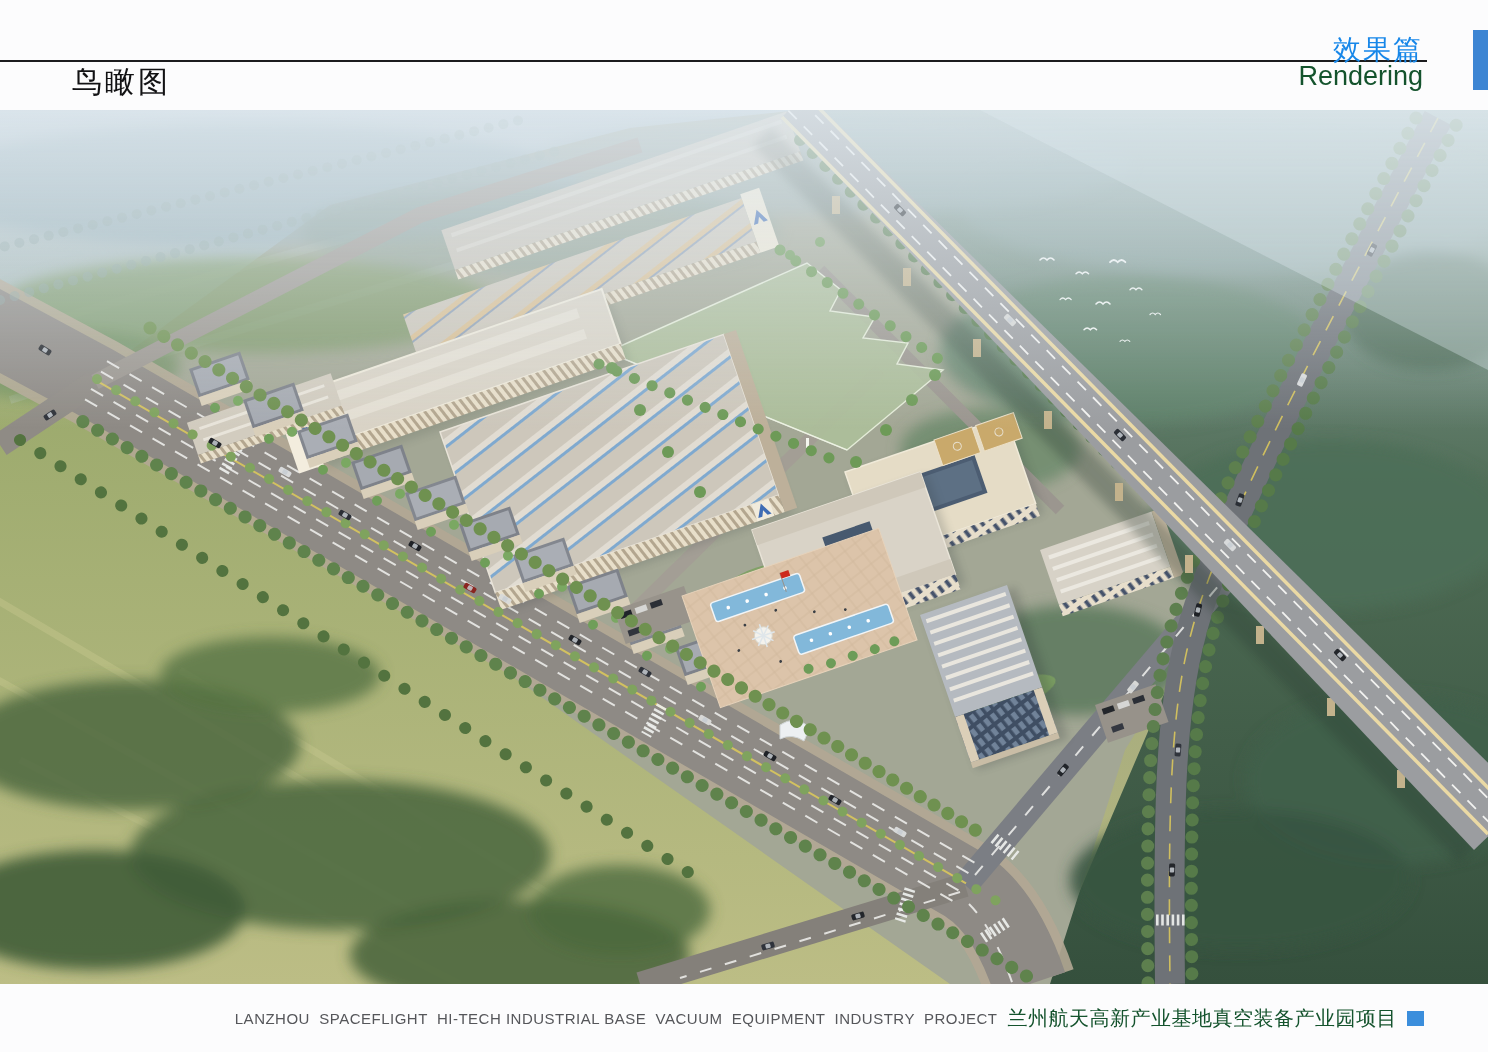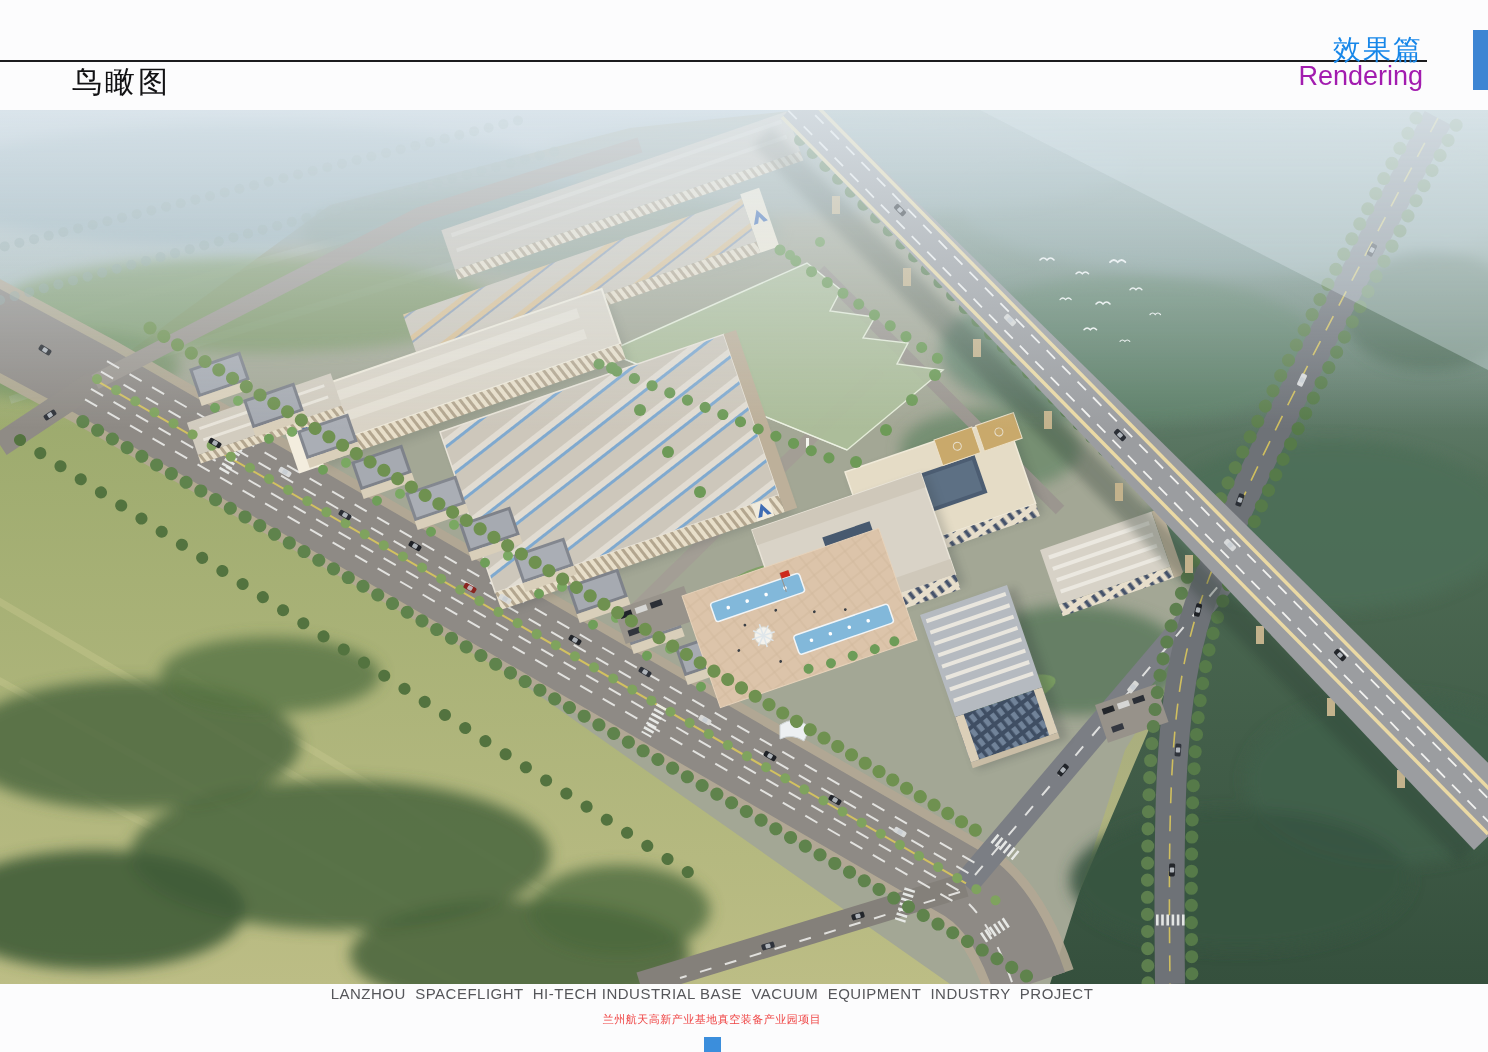--- a/index.html
+++ b/index.html
@@ -15,31 +15,31 @@
   *{box-sizing:border-box;}
   html,body{margin:0;padding:0;}
   body{font-family:"Liberation Sans","DejaVu Sans",sans-serif;background:#ffffff;}
   .page{position:relative;width:1488px;height:1052px;background:#fcfcfd;overflow:hidden;}
 
   
   .page-header{position:absolute;top:0;left:0;width:100%;height:110px;}
   .header-rule{position:absolute;top:60px;left:0;width:1427px;height:2px;background:var(--rule-black);}
   .page-title-cn{position:absolute;left:72px;top:62px;font-size:30px;letter-spacing:3px;color:#121214;}
   .section-title-cn{position:absolute;right:65px;top:26px;font-size:28px;line-height:32px;color:var(--accent-blue);letter-spacing:2px;text-align:right;margin-top:8px;}
-  .section-title-en{position:absolute;right:65px;top:62px;font-size:27px;line-height:28px;color:#a21caf;text-align:right;}
+  .section-title-en{position:absolute;right:65px;top:62px;font-size:27px;line-height:28px;color:#14532d;text-align:right;}
   .corner-tab{position:absolute;right:0;top:30px;width:15px;height:60px;background:var(--tab-blue);}
 
   
   .rendering-wrap{position:absolute;top:110px;left:0;width:1488px;height:874px;margin:0;background:#aebfca;}
   .rendering-wrap svg{display:block;}
 
   
-  .page-footer{position:absolute;left:0;bottom:0;width:100%;height:68px;display:flex;align-items:center;justify-content:flex-end;padding-right:64px;gap:10px;flex-direction:column;}
+  .page-footer{position:absolute;left:0;bottom:0;width:100%;height:68px;display:flex;align-items:center;justify-content:flex-end;padding-right:64px;gap:10px;}
   .footer-en{font-size:15px;letter-spacing:0.5px;color:#55565a;white-space:pre-wrap;}
-  .footer-cn{font-size:11px;color:#ef4444;letter-spacing:0.5px;white-space:nowrap;}
+  .footer-cn{font-size:20px;color:#14532d;letter-spacing:0.5px;white-space:nowrap;}
   .footer-square{display:inline-block;width:17px;height:15px;background:var(--footer-square-blue);}
 
   
   .trow{fill:none;stroke-linecap:round;}
   .lane{fill:none;stroke:#f1f1ee;stroke-width:2;opacity:.85;}
   .laneY{fill:none;stroke:#d9c75c;stroke-width:2;opacity:.9;}
   .zebra{fill:none;stroke:#eef0ee;stroke-width:11;stroke-dasharray:2.6 2.6;opacity:.92;}
 </style>
 </head>
 <body>

